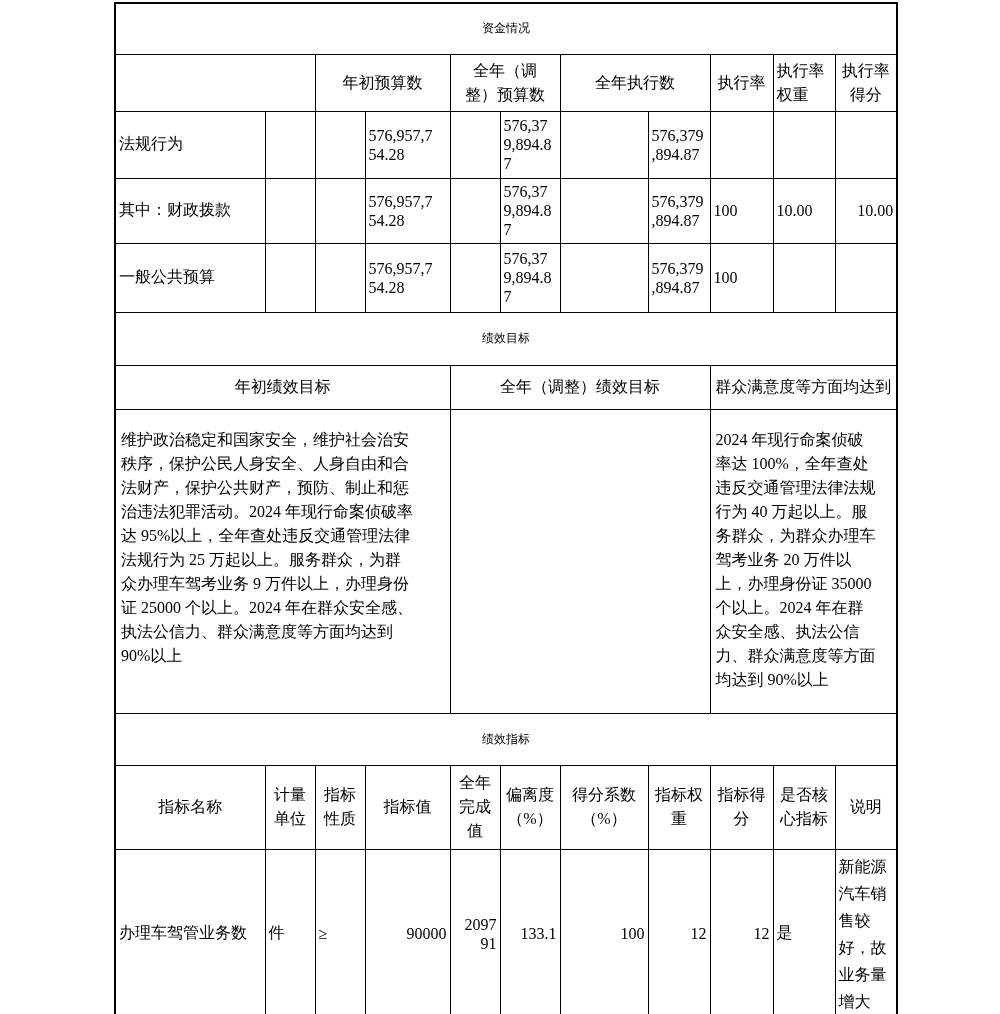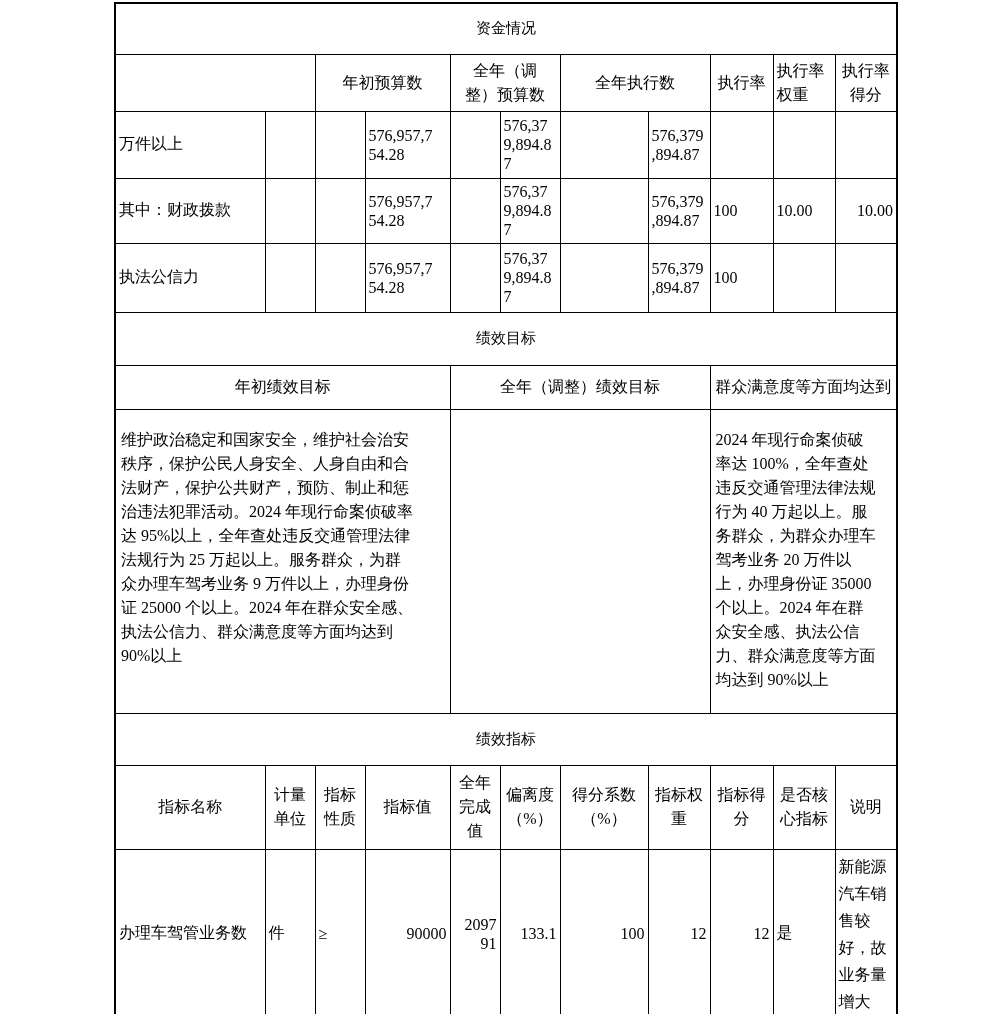--- a/index.html
+++ b/index.html
@@ -14,21 +14,21 @@
     border:1px solid #000;
     font-size:16px;
     padding:1px 3px;
     vertical-align:middle;
     overflow:hidden;
   }
   .pre   { white-space:pre-wrap; word-break:break-all; }
   .rgt   { text-align:right; }
   .lft   { text-align:left; }
   .top   { vertical-align:top; }
-  .title-cell { text-align:center; font-size:15px; }
+  .title-cell { text-align:center; font-size:12px; }
   .hd    { text-align:center; line-height:24px; }
   .hd-left { text-align:left; line-height:24px; }
   .num   { line-height:19px; }
   .goal  { line-height:24px; padding:18px 5px; }
   .note  { line-height:27px; }
   tr.h51 { height:51px; }
   tr.h57 { height:57px;padding-left:40px; }
   tr.h67 { height:67px; }
   tr.h65 { height:65px; }
   tr.h69 { height:69px; }
@@ -68,21 +68,21 @@
 整）预算数</td>
     <td colspan="2" class="hd pre">全年执行数</td>
     <td class="hd pre">执行率</td>
     <td class="hd-left pre">执行率
 权重</td>
     <td class="hd pre">执行率
 得分</td>
   </tr>
 
   <tr class="h67">
-    <td class="lft">万件以上</td>
+    <td class="lft">法规行为</td>
     <td></td>
     <td></td>
     <td class="num pre lft">576,957,7
 54.28</td>
     <td></td>
     <td class="num pre lft">576,37
 9,894.8
 7</td>
     <td></td>
     <td class="num pre lft">576,379
@@ -104,21 +104,21 @@
 7</td>
     <td></td>
     <td class="num pre lft">576,379
 ,894.87</td>
     <td class="num lft">100</td>
     <td class="num lft">10.00</td>
     <td class="num rgt">10.00</td>
   </tr>
 
   <tr class="h69">
-    <td class="lft">执法公信力</td>
+    <td class="lft">一般公共预算</td>
     <td></td>
     <td></td>
     <td class="num pre lft">576,957,7
 54.28</td>
     <td></td>
     <td class="num pre lft">576,37
 9,894.8
 7</td>
     <td></td>
     <td class="num pre lft">576,379

